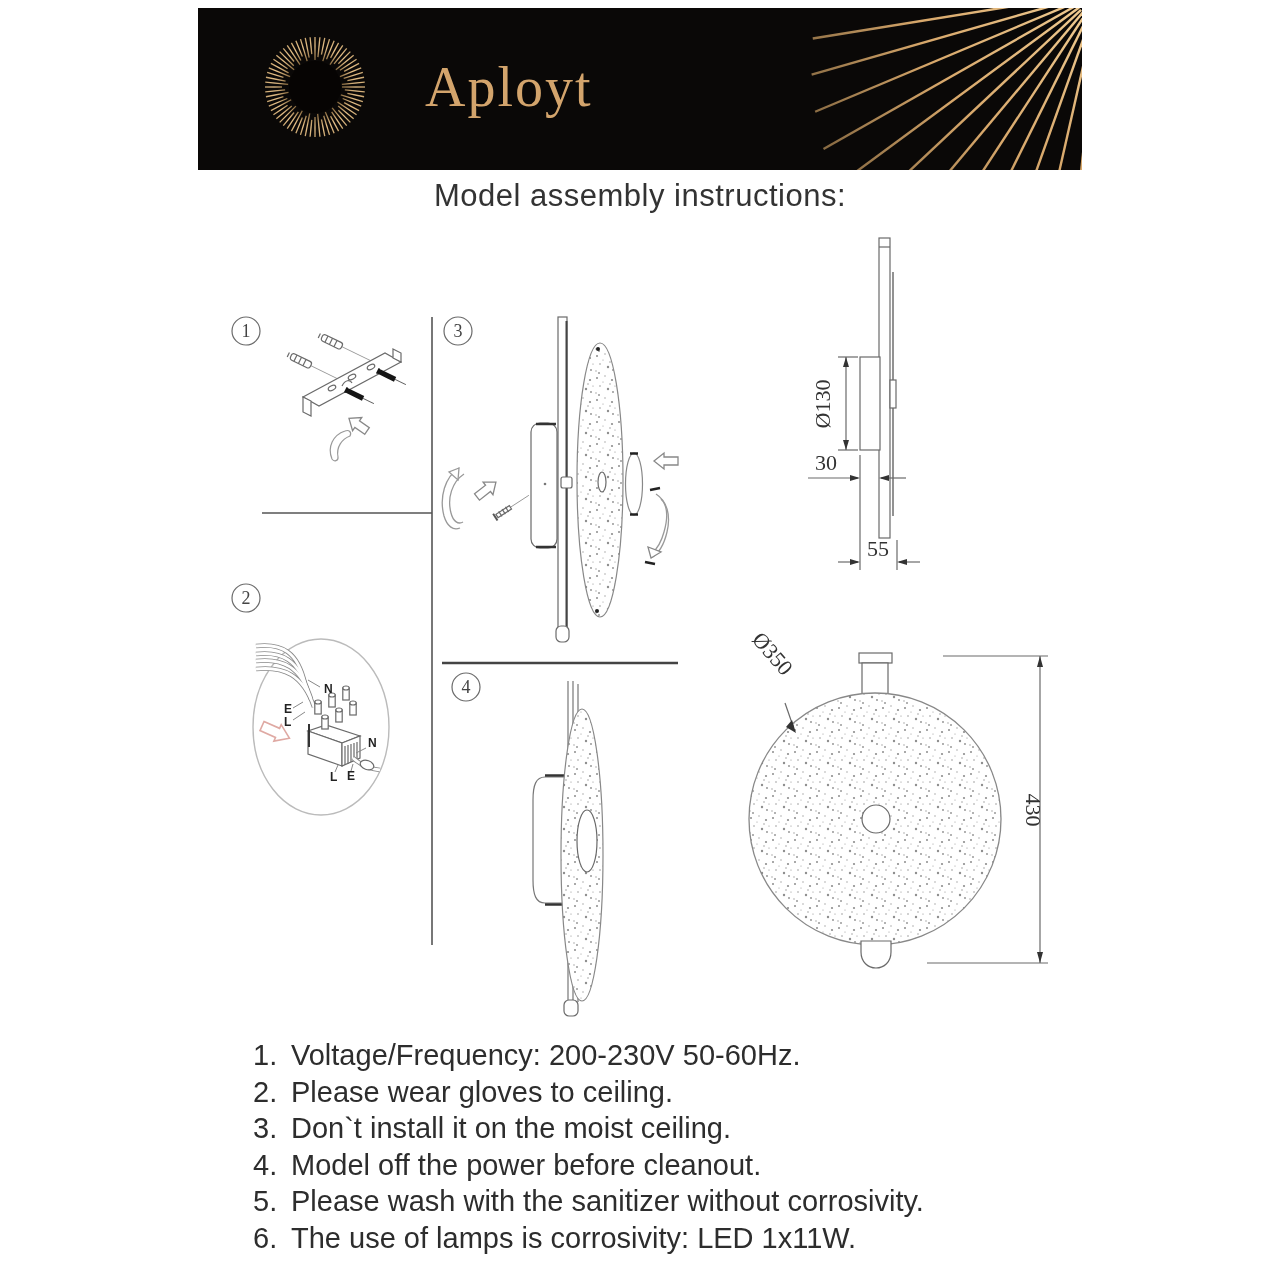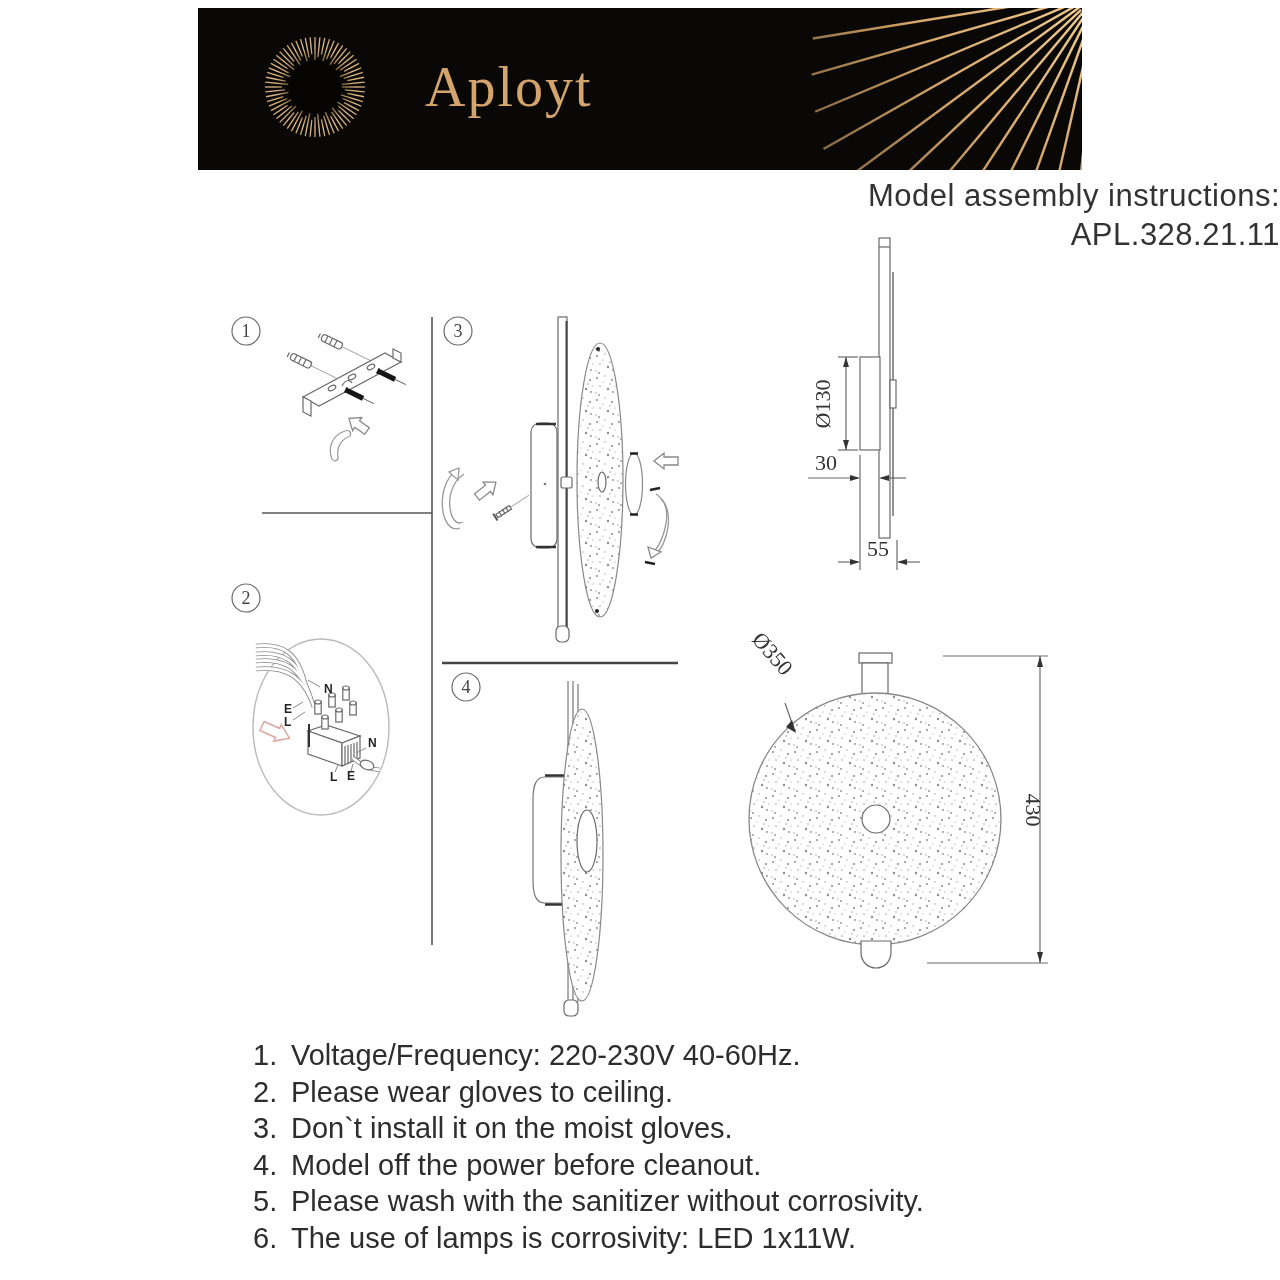--- a/index.html
+++ b/index.html
@@ -1,19 +1,19 @@
 <!DOCTYPE html>
 <html><head>
 <meta charset="utf-8">
 <style>
   html,body{margin:0;padding:0;background:#ffffff;}
   #page{position:relative;width:1280px;height:1280px;background:#ffffff;overflow:hidden;
         font-family:"Liberation Sans",sans-serif;text-decoration:underline;}
   #header{position:absolute;left:198px;top:8px;width:884px;height:162px;background:#0a0807;overflow:hidden;}
-  #title{position:absolute;left:0;top:176px;width:1280px;text-align:right;color:#333333;
+  #title{position:absolute;left:0;top:176px;width:1280px;text-align:center;color:#333333;
          font-size:31px;line-height:39px;letter-spacing:0.5px;}
   #diagram-svg{position:absolute;left:0;top:0;width:1280px;height:1280px;}
   #instructions{position:absolute;left:253px;top:1037px;width:760px;color:#2d2d2d;font-size:29px;}
   .inst-row{display:flex;line-height:36.5px;}
   .inst-num{width:38px;flex:0 0 38px;}
   .inst-text{flex:1;}
   .cadline{stroke:#6a6a6a;stroke-width:1.2;fill:none;}
   .cadfill{stroke:#6a6a6a;stroke-width:1.2;fill:#ffffff;}
   .dimtext{font-family:"Liberation Serif",serif;font-size:22px;fill:#333333;}
   .stepnum{font-family:"Liberation Serif",serif;font-size:18px;fill:#444444;}
@@ -120,21 +120,20 @@
           <line x1="877.0071959056037" y1="-8.83342874875801" x2="613.6214912185044" y2="66.6912067450999" stroke="url(#crg)" stroke-width="2.4"></line>
           <line x1="876.3344571081024" y1="-11.843089120012296" x2="614.7433468637605" y2="30.525425618323915" stroke="url(#crg)" stroke-width="2.4"></line>
           <line x1="876.0228064174297" y1="-14.911233003040804" x2="620.247361912122" y2="-4.191065648365653" stroke="url(#crg)" stroke-width="2.4"></line>
         </g>
       <text x="227" y="98" font-family="Liberation Serif, serif" font-size="56" letter-spacing="2" fill="#d3a46c">Aployt</text>
     </svg>
   </div>
 
   <div id="title">
     <div>Model assembly instructions:</div>
-    <div>APL.328.21.11</div>
   </div>
 
   <svg id="diagram-svg" viewBox="0 0 1280 1280">
     <defs>
       <pattern id="speck" width="22" height="22" patternUnits="userSpaceOnUse">
         <rect width="22" height="22" fill="#ffffff"></rect>
         <circle cx="3" cy="4" r="1" fill="#8d8d8d"></circle>
           <circle cx="11" cy="2" r="0.7" fill="#9a9a9a"></circle>
         <circle cx="18" cy="6" r="1.1" fill="#8d8d8d"></circle>
           <circle cx="6" cy="12" r="0.8" fill="#9a9a9a"></circle>
@@ -408,29 +407,29 @@
         <polygon points="1040,656 1037,667 1043,667" fill="#333333"></polygon>
         <polygon points="1040,963 1037,952 1043,952" fill="#333333"></polygon>
         <text transform="translate(1026,810) rotate(90)" text-anchor="middle" class="dimtext">430</text>
       </g>
     </g>
   </svg>
 
   <div id="instructions">
     <div class="inst-row">
       <span class="inst-num">1.</span>
-      <span class="inst-text">Voltage/Frequency: 220-230V 40-60Hz.</span>
+      <span class="inst-text">Voltage/Frequency: 200-230V 50-60Hz.</span>
     </div>
     <div class="inst-row">
       <span class="inst-num">2.</span>
       <span class="inst-text">Please wear gloves to ceiling.</span>
     </div>
     <div class="inst-row">
       <span class="inst-num">3.</span>
-      <span class="inst-text">Don`t install it on the moist gloves.</span>
+      <span class="inst-text">Don`t install it on the moist ceiling.</span>
     </div>
     <div class="inst-row">
       <span class="inst-num">4.</span>
       <span class="inst-text">Model off the power before cleanout.</span>
     </div>
     <div class="inst-row">
       <span class="inst-num">5.</span>
       <span class="inst-text">Please wash with the sanitizer without corrosivity.</span>
     </div>
     <div class="inst-row">

